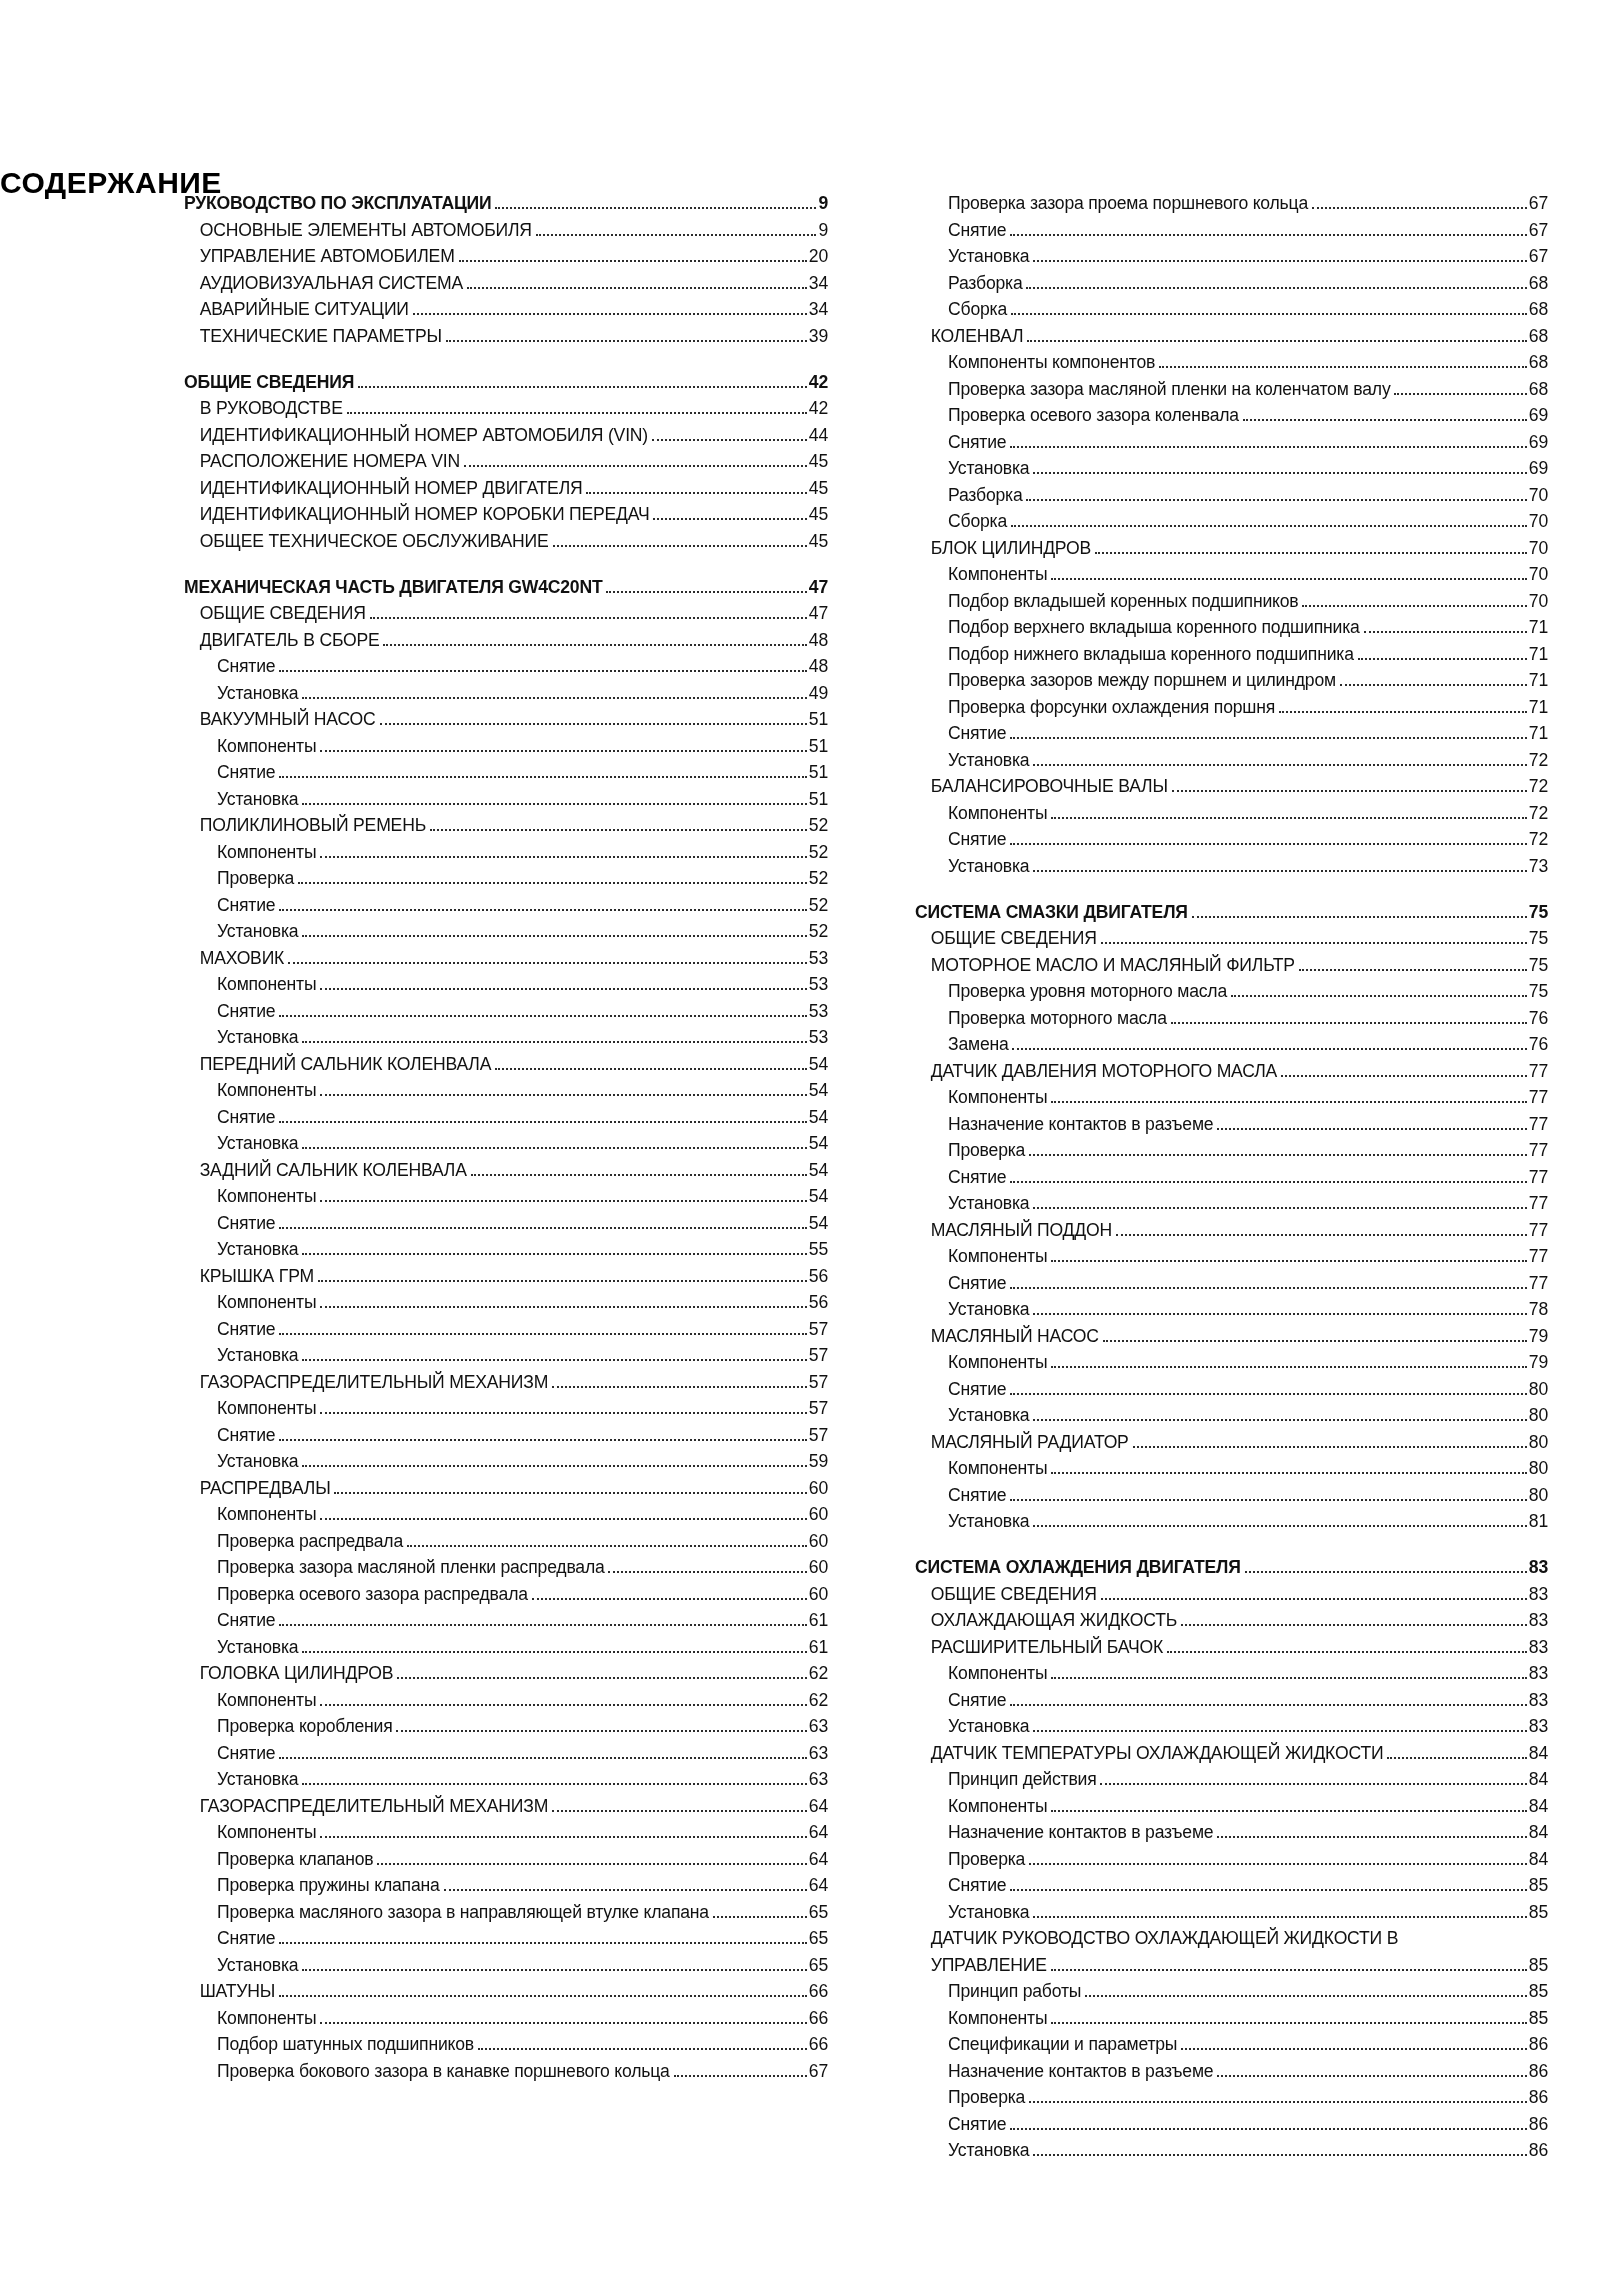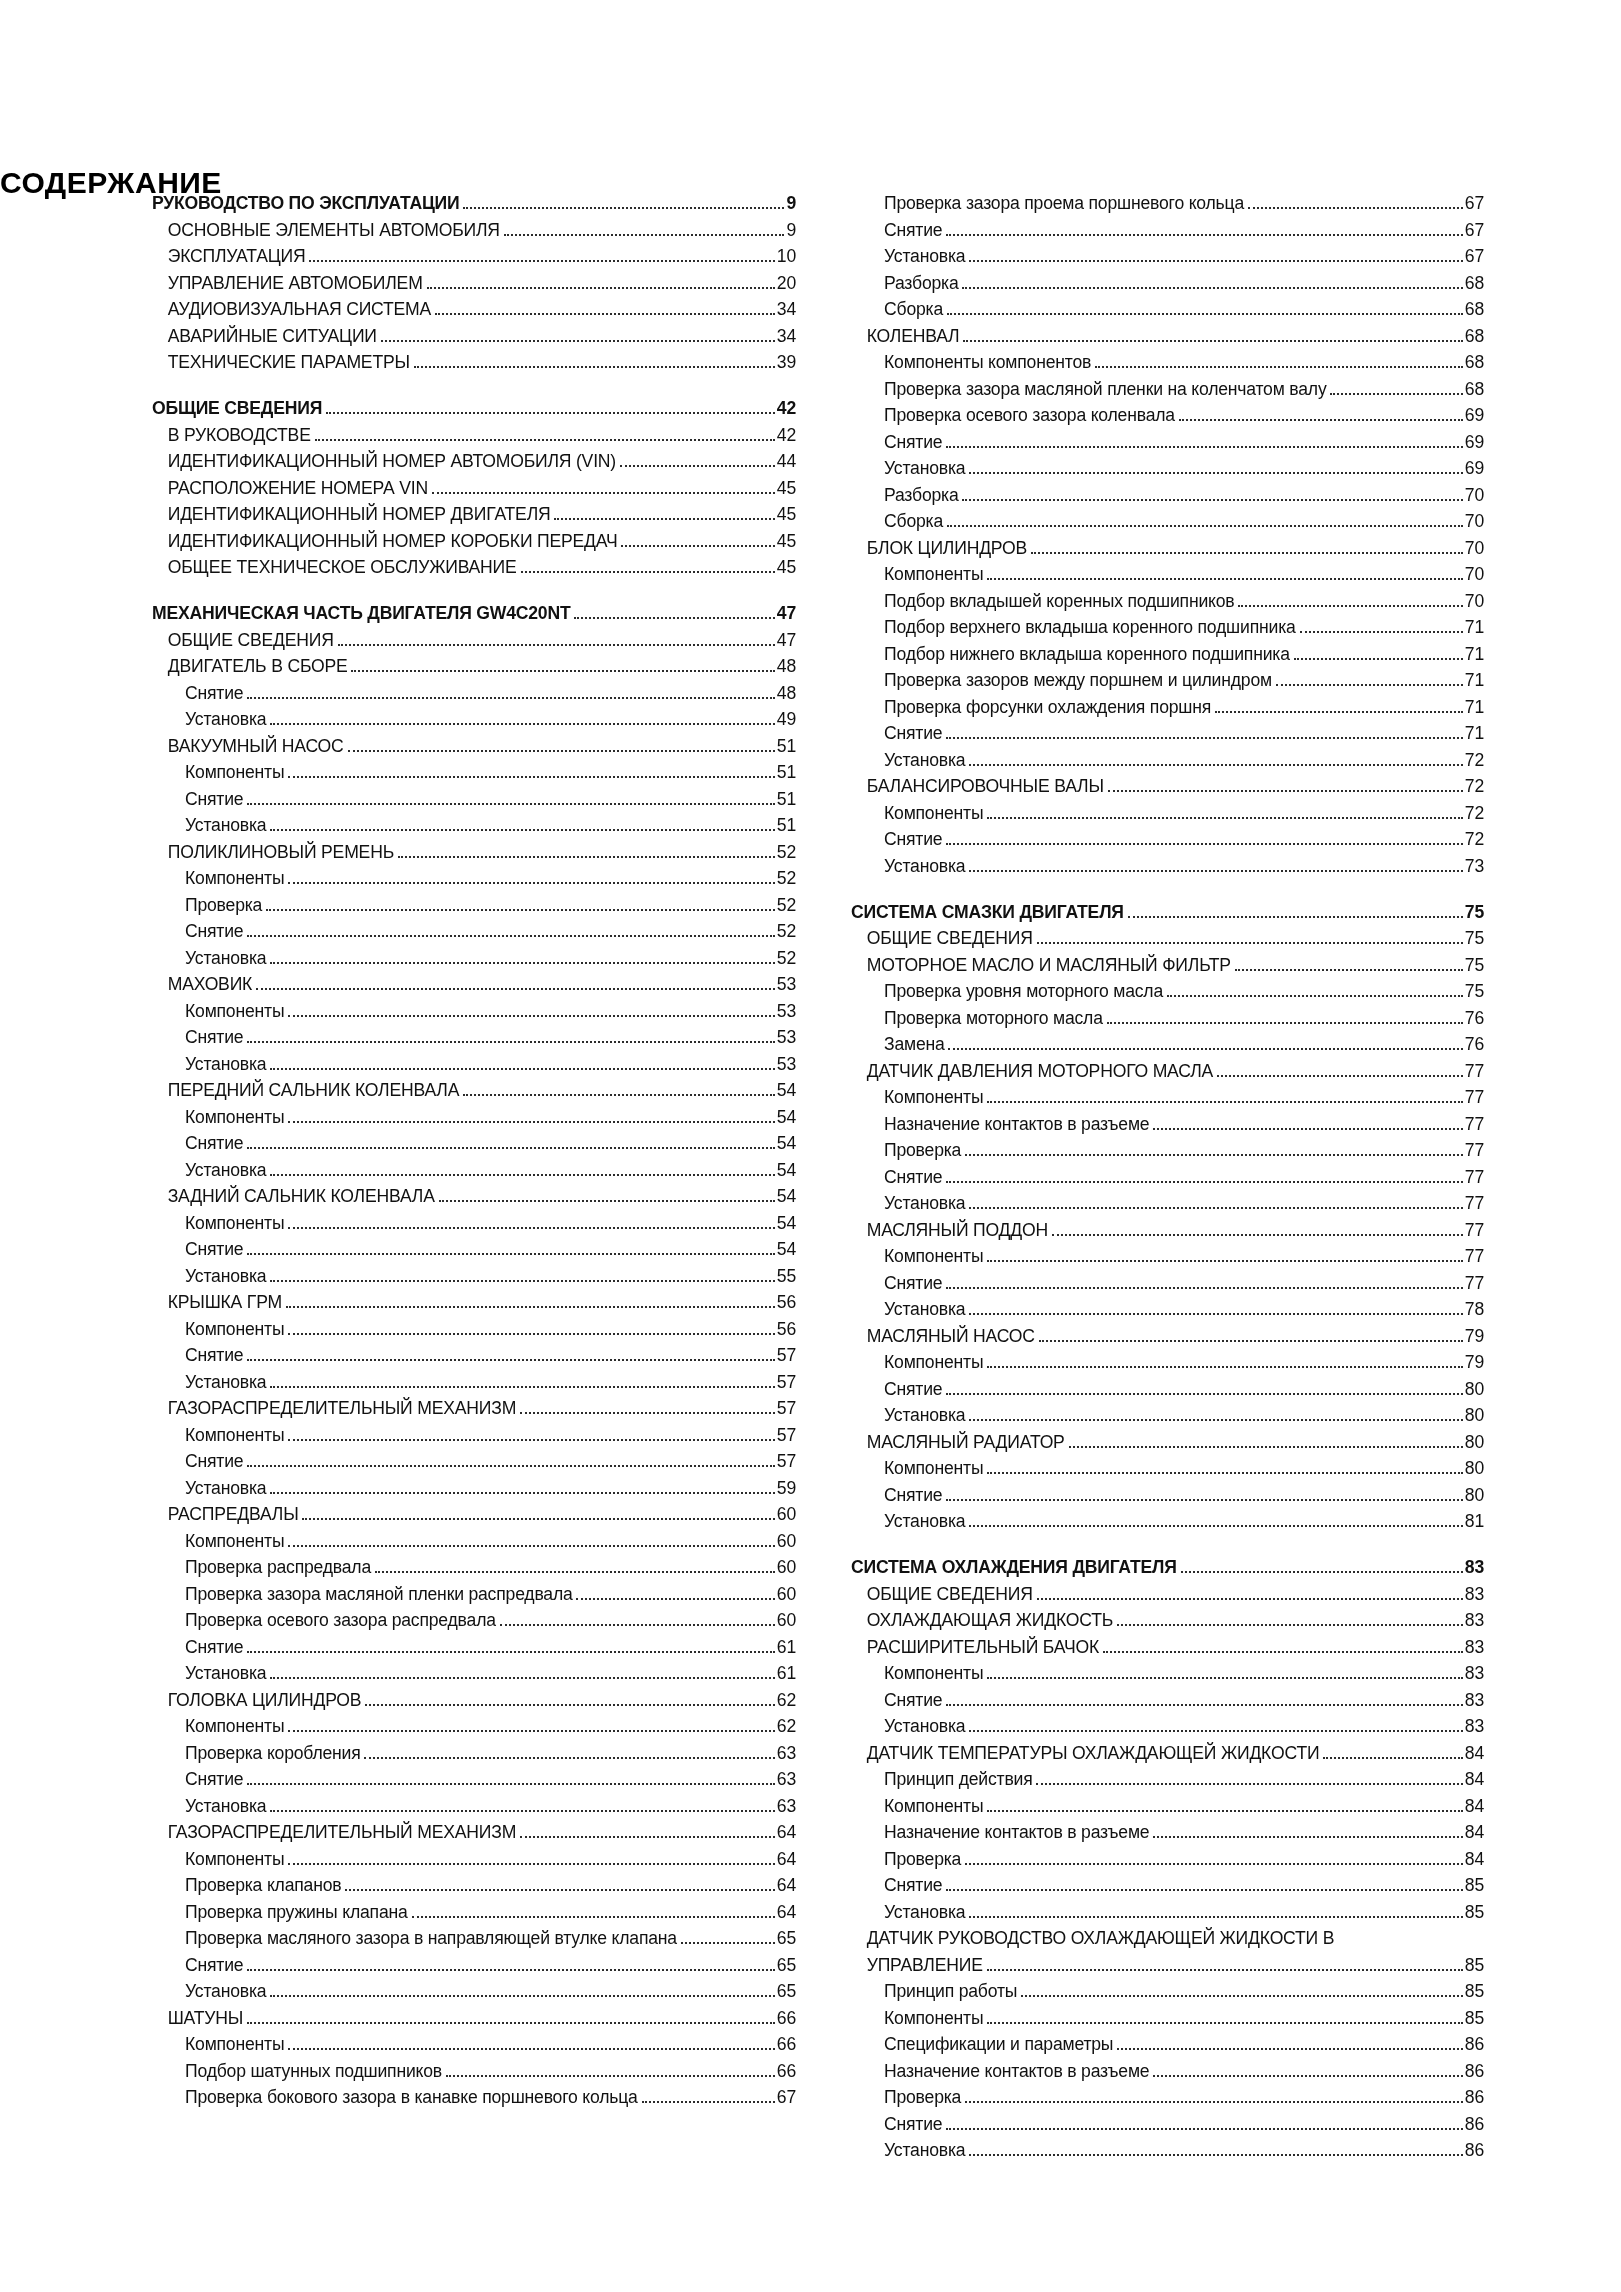--- a/index.html
+++ b/index.html
@@ -14,21 +14,21 @@
   .doc-title{
     position:absolute;top:146px;left:0;width:100%;
     font-size:30px;font-weight:700;line-height:33px;
     letter-spacing:0.5px;
     color:#000000;
   }
   .toc-columns{
     position:absolute;top:190px;left:152px;
     display:flex;gap:55px;
   }
-  .toc-col{width:644px;}
+  .toc-col{width:644px;margin-left:32px;}
   .toc-col.right{width:633px;}
   .entry{
     font-size:17.6px;line-height:26.5px;
     letter-spacing:-0.2px;
   }
   .entry.lvl1{font-weight:700;margin-top:19.6px;}
   .toc-col .entry.lvl1:first-child{margin-top:0;}
   .entry.lvl2{padding-left:15.7px;}
   .entry.lvl3{padding-left:33px;}
   .entry .row{display:flex;align-items:baseline;}
@@ -57,27 +57,20 @@
         </div>
         <div class="entry lvl2">
           <div class="row">
             <span class="label">ОСНОВНЫЕ ЭЛЕМЕНТЫ АВТОМОБИЛЯ</span>
             <span class="leader"></span>
             <span class="page-num">9</span>
           </div>
         </div>
         <div class="entry lvl2">
           <div class="row">
-            <span class="label">ЭКСПЛУАТАЦИЯ</span>
-            <span class="leader"></span>
-            <span class="page-num">10</span>
-          </div>
-        </div>
-        <div class="entry lvl2">
-          <div class="row">
             <span class="label">УПРАВЛЕНИЕ АВТОМОБИЛЕМ</span>
             <span class="leader"></span>
             <span class="page-num">20</span>
           </div>
         </div>
         <div class="entry lvl2">
           <div class="row">
             <span class="label">АУДИОВИЗУАЛЬНАЯ СИСТЕМА</span>
             <span class="leader"></span>
             <span class="page-num">34</span>

